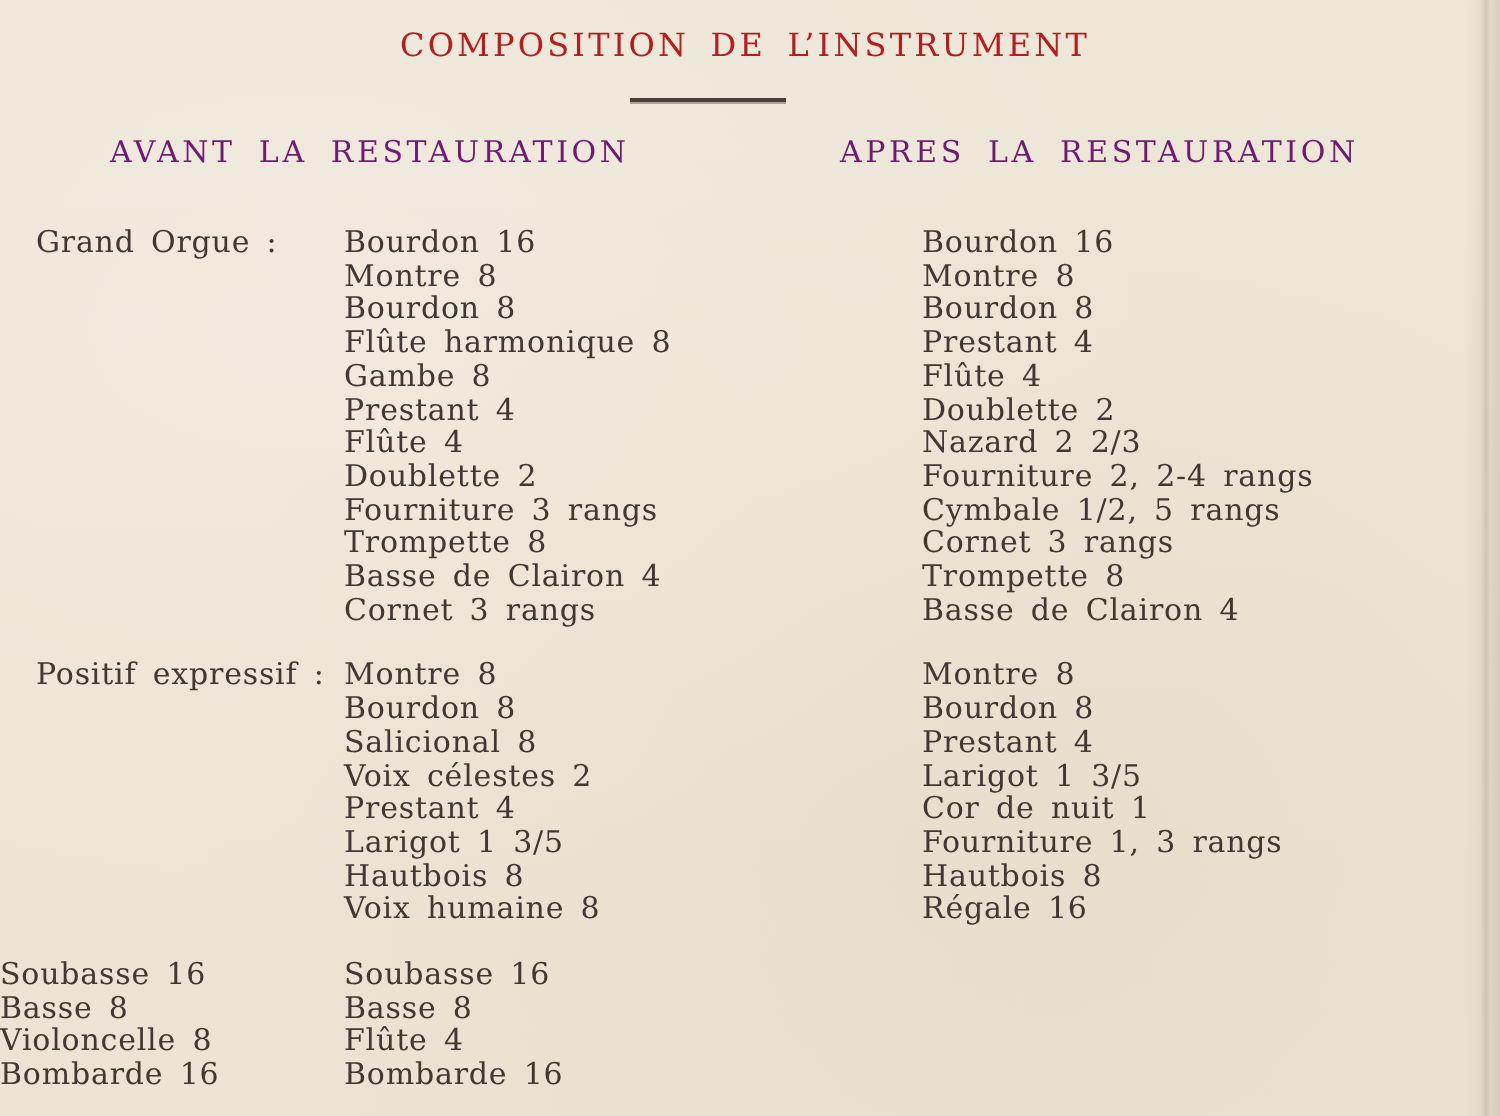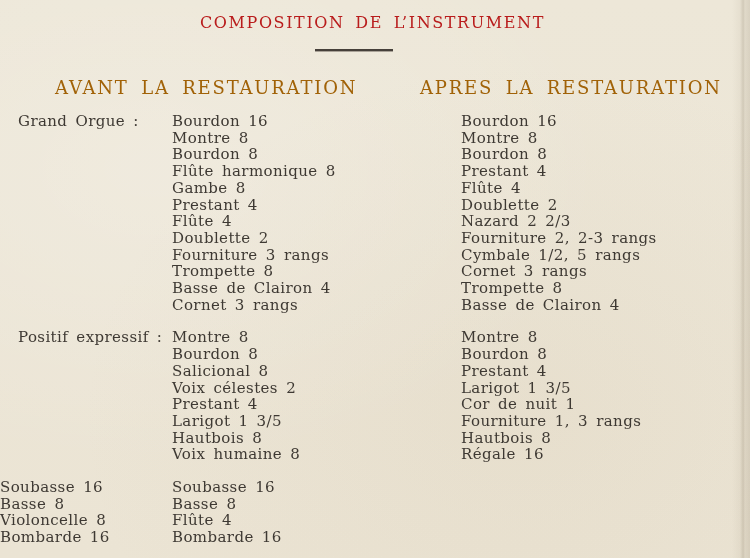--- a/index.html
+++ b/index.html
@@ -43,26 +43,26 @@
   .title-rule {
     position: absolute;
     top: 49px; left: 315px;
     width: 78px; height: 2px;
     background: #46403a;
     border-bottom: 1px solid rgba(236,230,215,0.6);
   }
 
   .col-header {
     position: absolute;
-    top: 77px;
-    font-size: 18px;
+    top: 67px;
+    font-size: 15px;
     letter-spacing: 1.8px;
     word-spacing: 5px;
     white-space: nowrap;
-    color: #a16207;
+    color: #701a75;
   }
   .col-header.before { left: 55px; }
   .col-header.after  { left: 420px; }
 
   .sections {
     position: absolute;
     top: 92px; left: 0; right: 0; margin-top: 21px;
   }
 
   .section {
@@ -118,21 +118,21 @@
         <div class="stop">Cornet 3 rangs</div>
       </div>
     <div class="stops">
         <div class="stop">Bourdon 16</div>
         <div class="stop">Montre 8</div>
         <div class="stop">Bourdon 8</div>
         <div class="stop">Prestant 4</div>
         <div class="stop">Flûte 4</div>
         <div class="stop">Doublette 2</div>
         <div class="stop">Nazard 2 2/3</div>
-        <div class="stop">Fourniture 2, 2-3 rangs</div>
+        <div class="stop">Fourniture 2, 2-4 rangs</div>
         <div class="stop">Cymbale 1/2, 5 rangs</div>
         <div class="stop">Cornet 3 rangs</div>
         <div class="stop">Trompette 8</div>
         <div class="stop">Basse de Clairon 4</div>
       </div>
   </section>
 
   <section class="section">
     <div class="division-label">Positif expressif :</div>
     <div class="stops">

